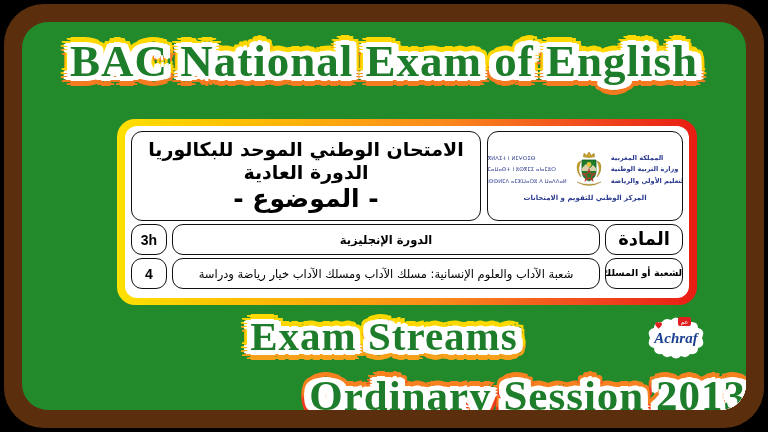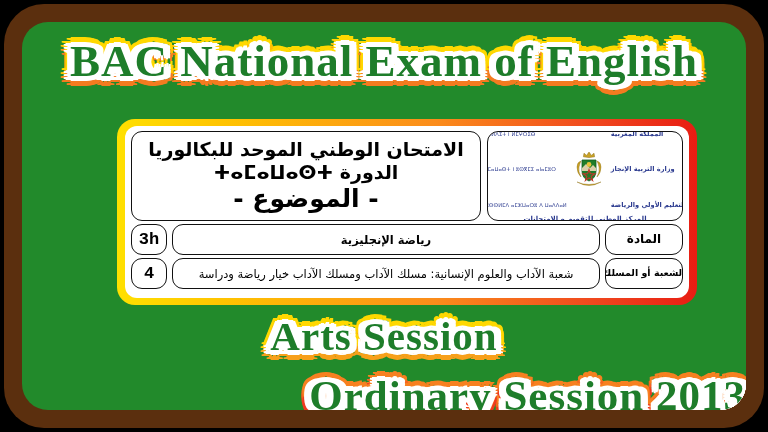--- a/index.html
+++ b/index.html
@@ -181,21 +181,20 @@
   #ministry-rows {
     display: flex;
     align-items: center;
     justify-content: center;
     width: 100%;
   }
   .min-col {
     display: flex;
     flex-direction: column;
     justify-content: center;
-    gap: 24px;
   }
   .min-col.ar { direction: rtl; text-align: right; align-items: flex-end; }
   .min-col.tif { direction: ltr; text-align: left; align-items: flex-start; }
 
   .min-ar {
     font-family: "DejaVu Sans", sans-serif;
     font-size: 6.6px;
     line-height: 1.75;
     color: #2b3a8f;
     white-space: nowrap;
@@ -232,40 +231,40 @@
   .info-row .cell { padding: 1px 5px; }
 
   .c-label-right { flex: 0 0 78px; }
   .c-value-main  { flex: 1 1 auto; }
   .c-label-mid   { flex: 0 0 58px; }
   .c-value-small { flex: 0 0 36px; }
 
   .lbl {
     font-family: "DejaVu Sans", sans-serif;
     font-weight: bold;
-    font-size: 12px;
+    font-size: 18px;
     color: #000000;
     direction: rtl;
     text-align: center;
     line-height: 1.05;
     white-space: nowrap;
   }
   .lbl.two { font-size: 9.5px; line-height: 1.12; }
   .val-main {
     font-family: "DejaVu Sans", sans-serif;
     font-size: 11.5px;
     color: #000000;
     direction: rtl;
     text-align: center;
     white-space: nowrap;
   }
   .val-main.bold { font-weight: bold; }
   .val-num {
-    font-family: Liberation Mono, monospace;
-    font-size: 17px;
+    font-family: Liberation Sans, sans-serif;
+    font-size: 14px;
     font-weight: bold;
     color: #000000;
     direction: ltr;
   }
 
   
   #achraf {
     position: absolute;
     left: 620px;
     top: 290px;
@@ -277,33 +276,47 @@
 <body>
 
 <div id="poster">
 
   <div id="brown-frame"></div>
 
   <div id="green-field">
 
     <div class="fancy top">BAC  National  Exam  of  English</div>
 
-    <div class="fancy mid">Arts Session</div>
+    <div class="fancy mid">Exam Streams</div>
 
     <div class="fancy bot">Ordinary Session 2013</div>
 
+    <div id="achraf">
+      <svg viewBox="0 0 70 48" width="70" height="48">
+
+        <path d="M8 26 q-4 -8 4 -10 q0 -7 8 -6 q3 -5 9 -2 q5 -5 10 0 q6 -3 9 2 q8 -1 8 6 q8 2 4 10
+                 q4 8 -4 10 q0 7 -8 6 q-3 5 -9 2 q-5 5 -10 0 q-6 3 -9 -2 q-8 1 -8 -6 q-8 -2 -4 -10 z" fill="#ffffff"></path>
+
+        <rect x="36" y="5" width="13" height="9" rx="2" fill="#e02020"></rect>
+        <text x="42.5" y="12" font-family="'DejaVu Sans',sans-serif" font-size="6" fill="#ffffff" text-anchor="middle">عم</text>
+
+        <path d="M14 14 q-2 -3 1 -4 q1.4 0 1.6 1.2 q0.2 -1.2 1.6 -1.2 q3 1 1 4 l-2.6 2.8 z" fill="#e02020"></path>
+
+        <text x="34" y="31" font-family="'Liberation Serif','DejaVu Serif',serif" font-size="15" font-weight="bold" font-style="italic" fill="#1b3f8f" text-anchor="middle">Achraf</text>
+      </svg>
+    </div>
 
     <div id="doc-card">
       <div id="doc-inner">
 
         <div id="doc-head">
 
           <div class="cell" id="exam-title-box">
             <div class="ar-line ar-l1">الامتحان الوطني الموحد للبكالوريا</div>
-            <div class="ar-line ar-l2">الدورة ⵜⴰⵎⴰⵡⴰⵙⵜ</div>
+            <div class="ar-line ar-l2">الدورة العادية</div>
             <div class="ar-line ar-l3">- الموضوع -</div>
           </div>
 
           <div class="cell" id="ministry-box">
             <div id="ministry-rows">
 
               <div class="min-col tif">
                 <div class="min-tif">ⵜⴰⴳⵍⴷⵉⵜ ⵏ ⵍⵎⵖⵔⵉⴱ</div>
                 <div class="min-tif">ⵜⴰⵎⴰⵡⴰⵙⵜ ⵏ ⵓⵙⴳⵎⵉ ⴰⵏⴰⵎⵓⵔ</div>
                 <div class="min-tif">ⴷ ⵓⵙⵙⵍⵎⴷ ⴰⵎⵣⵡⴰⵔⵓ ⴷ ⵡⴰⴷⴷⴰⵍ</div>
@@ -324,36 +337,36 @@
 
                   <path d="M9 11 q-4 1 -4 6 q0 6 4 10 q-3 -6 -2 -10 q1 -4 2 -6 z" fill="#c9a227" stroke="#8a6d12" stroke-width="0.4"></path>
                   <path d="M25 11 q4 1 4 6 q0 6 -4 10 q3 -6 2 -10 q-1 -4 -2 -6 z" fill="#c9a227" stroke="#8a6d12" stroke-width="0.4"></path>
 
                   <path d="M5 32 q12 5 24 0 q-12 7 -24 0 z" fill="#c9a227" stroke="#8a6d12" stroke-width="0.4"></path>
                 </svg>
               </div>
 
               <div class="min-col ar">
                 <div class="min-ar">المملكة المغربية</div>
-                <div class="min-ar">وزارة التربية الإنجاز</div>
+                <div class="min-ar">وزارة التربية الوطنية</div>
                 <div class="min-ar">والتعليم الأولي والرياضة</div>
               </div>
 
             </div>
             <div class="min-foot">المركز الوطني للتقويم و الامتحانات</div>
           </div>
 
         </div>
 
         <div class="info-row">
           <div class="cell c-label-right">
             <span class="lbl">المادة</span>
           </div>
           <div class="cell c-value-main">
-            <span class="val-main bold">رياضة الإنجليزية</span>
+            <span class="val-main bold">الدورة الإنجليزية</span>
           </div>
           <div class="cell c-value-small">
             <span class="val-num">3h</span>
           </div>
         </div>
 
         <div class="info-row">
           <div class="cell c-label-right">
             <span class="lbl two">الشعبة أو المسلك</span>
           </div>

